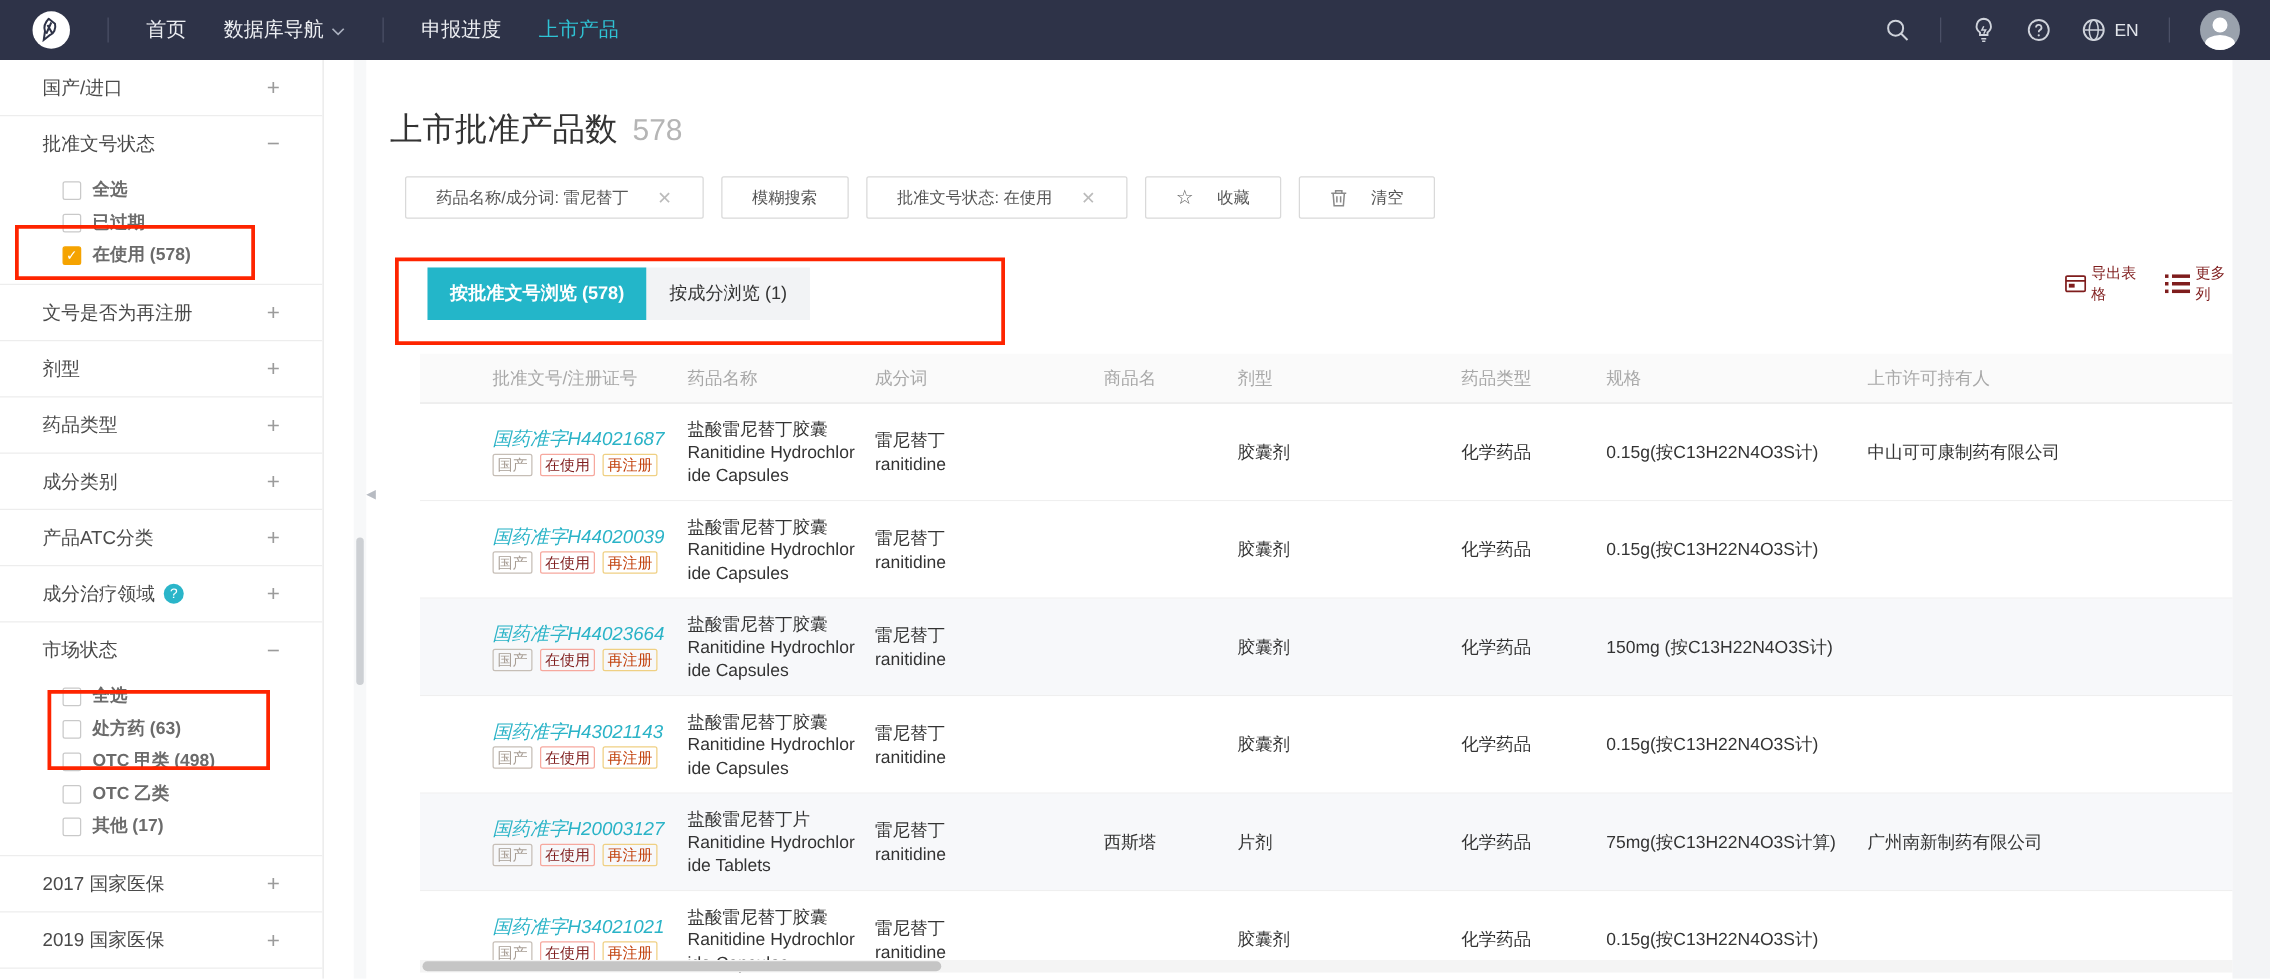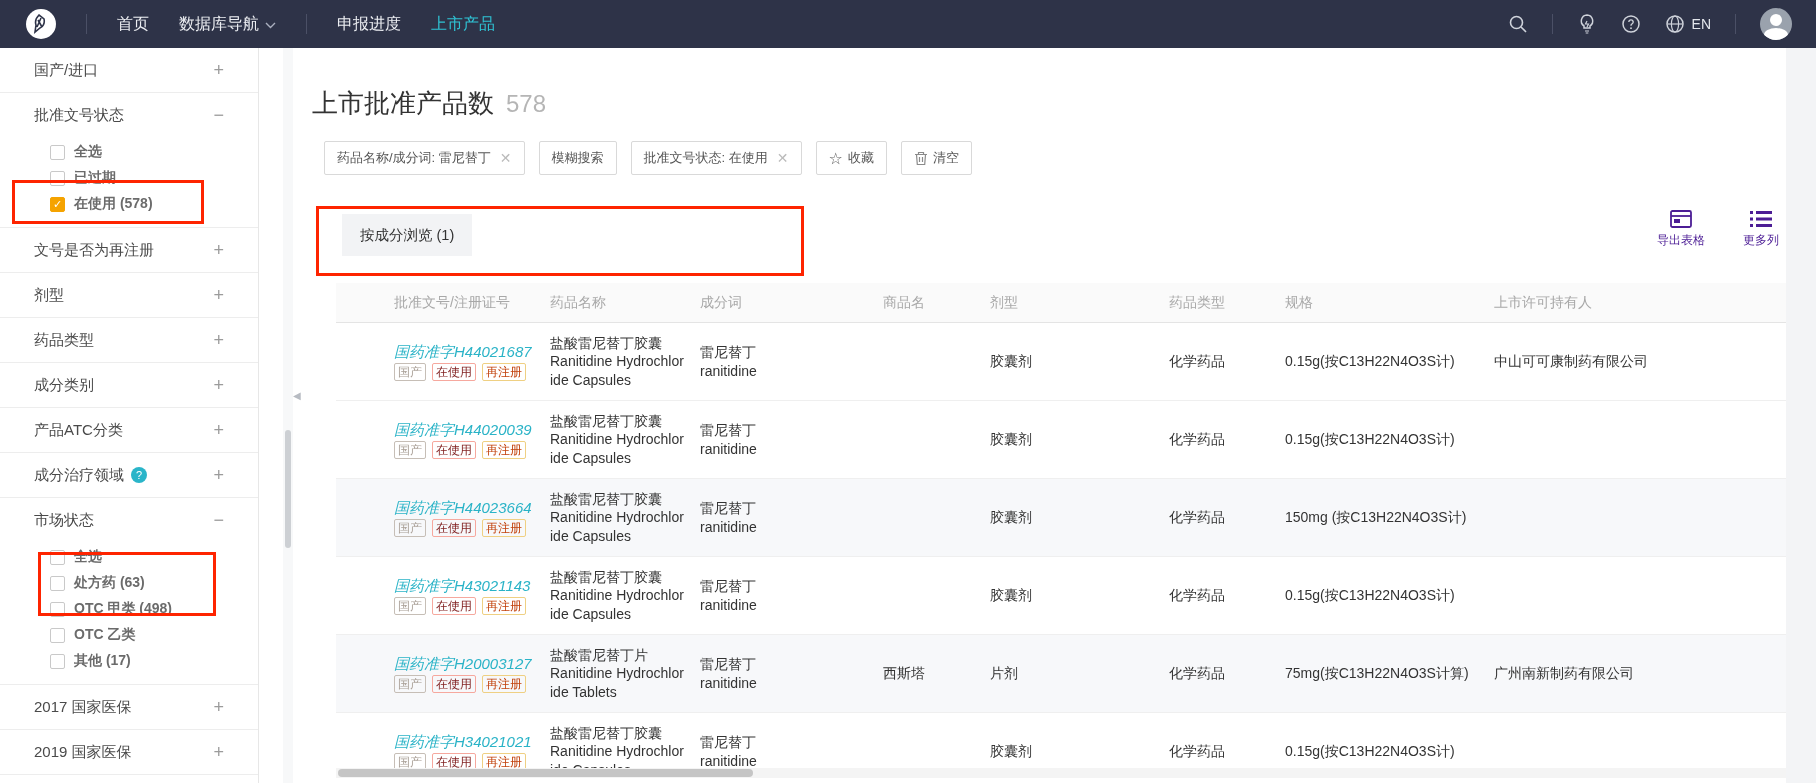--- a/index.html
+++ b/index.html
@@ -45,31 +45,31 @@
 
   
   #main { position:absolute; left:300px; top:48px; right:0; bottom:0; background:#fff; overflow:hidden; }
   #right-gutter { position:absolute; left:1786px; top:48px; right:0; bottom:0; background:#f3f4f6; z-index:4; }
   #title-row { position:absolute; left:12px; top:38px; display:flex; align-items:baseline; gap:12px; }
   #page-title { font-size:26px; color:#333; font-weight:500; }
   #result-count { font-size:24px; color:#b5b5b5; }
 
   #chips { position:absolute; left:24px; top:93px; display:flex; gap:14px; }
   .chip { height:34px; border:1px solid #d9d9d9; border-radius:2px; background:#fff;
-    display:flex; align-items:center; padding:0 12px; font-size:13px; color:#555; gap:5px; cursor:pointer; }
+    display:flex; align-items:center; padding:0 24px; font-size:13px; color:#555; gap:19px; cursor:pointer; }
   .chip-close { color:#bbb; font-size:14px; margin-left:4px; cursor:pointer; }
   .i-star { font-size:16px; color:#666; }
   .i-trash { color:#8a8a8a; }
 
   #tabs { position:absolute; left:42px; top:166px; display:inline-flex; background:#f2f3f5; }
   .tab { height:42px; line-height:42px; padding:0 18px; font-size:14.5px; color:#333; cursor:pointer; white-space:nowrap; }
   .tab.active { background:#23b6c9; color:#fff; font-weight:bold; }
 
   #toolbar { position:absolute; left:1352px; top:162px; display:flex; gap:22px; }
-  .tool-btn { width:58px; display:flex; flex-direction:column; align-items:center; gap:4px; color:#4c1d95; cursor:pointer; }
+  .tool-btn { width:58px; display:flex; flex-direction:row; align-items:center; gap:4px; color:#7f1d1d; cursor:pointer; }
   .tool-btn span { font-size:12px; }
 
   
   #table { position:absolute; left:36px; top:235px; width:1450px; }
   .thead, .trow { display:grid; grid-template-columns:156px 150px 183px 107px 179px 116px 209px 1fr;
     padding-left:58px; align-items:center; }
   .thead { height:40px; background:#fafafa; border-bottom:1px solid #e4e4e4; }
   .th { font-size:14px; color:#a8a8a8; }
   .trow { height:78px; border-bottom:1px solid #efefef; background:#fff; }
   .trow.alt { background:#f7f8fa; }
@@ -335,20 +335,21 @@
 
     <svg class="i-trash" width="14" height="15" viewBox="0 0 14 15">
             <path d="M1 3.5 h12 M4.5 3.5 V1.5 h5 v2 M2.5 3.5 l.8 10 h7.4 l.8-10 M5.5 6 v5 M8.5 6 v5" fill="none" stroke="currentColor" stroke-width="1.2"></path>
           </svg>
     <span class="chip-label">清空</span>
 
   </div>
       </div>
 
     <div id="tabs">
+        <div class="tab active">按批准文号浏览 (578)</div>
         <div class="tab">按成分浏览 (1)</div>
       </div>
 
     <div id="toolbar">
       <div class="tool-btn">
         <svg width="22" height="18" viewBox="0 0 22 18">
             <rect x="1" y="1" width="20" height="16" rx="1.5" fill="none" stroke="currentColor" stroke-width="1.8"></rect>
             <path d="M1 6 h20" stroke="currentColor" stroke-width="1.8"></path>
             <rect x="4" y="9" width="6" height="4" fill="currentColor"></rect>
           </svg>

